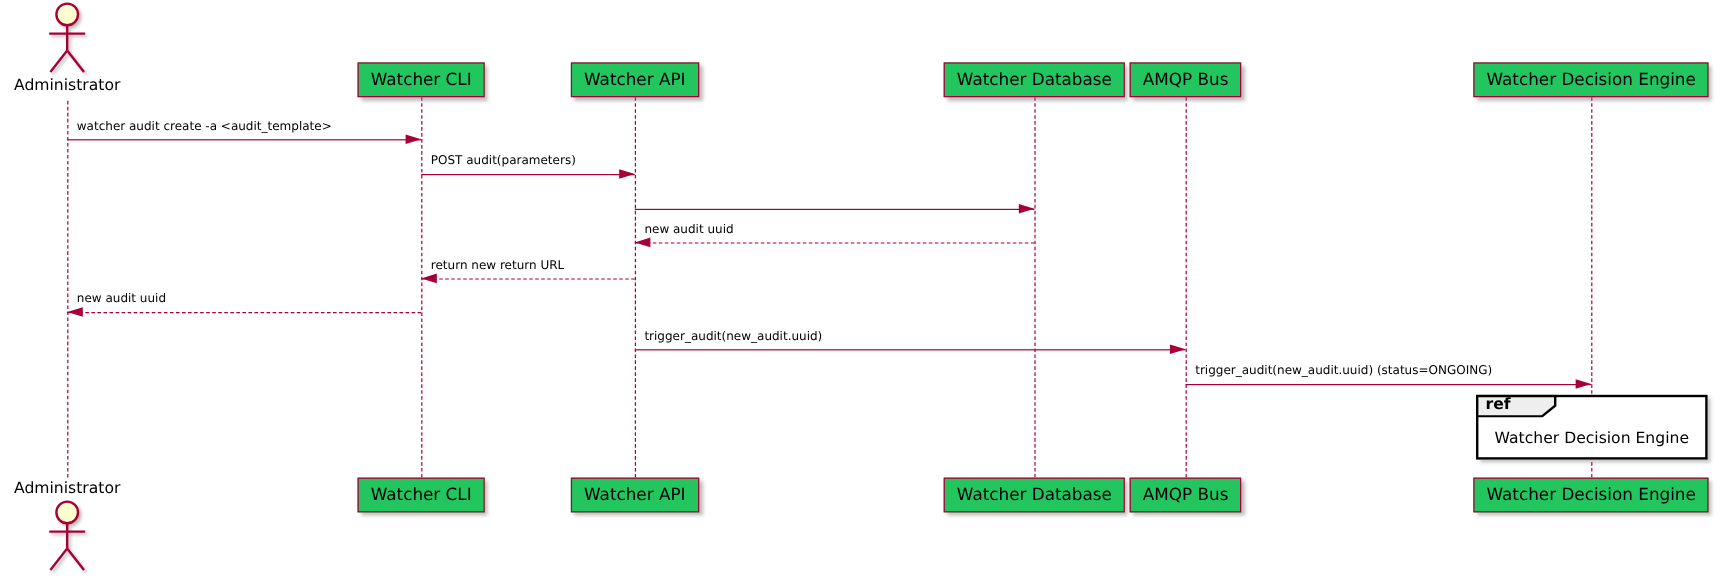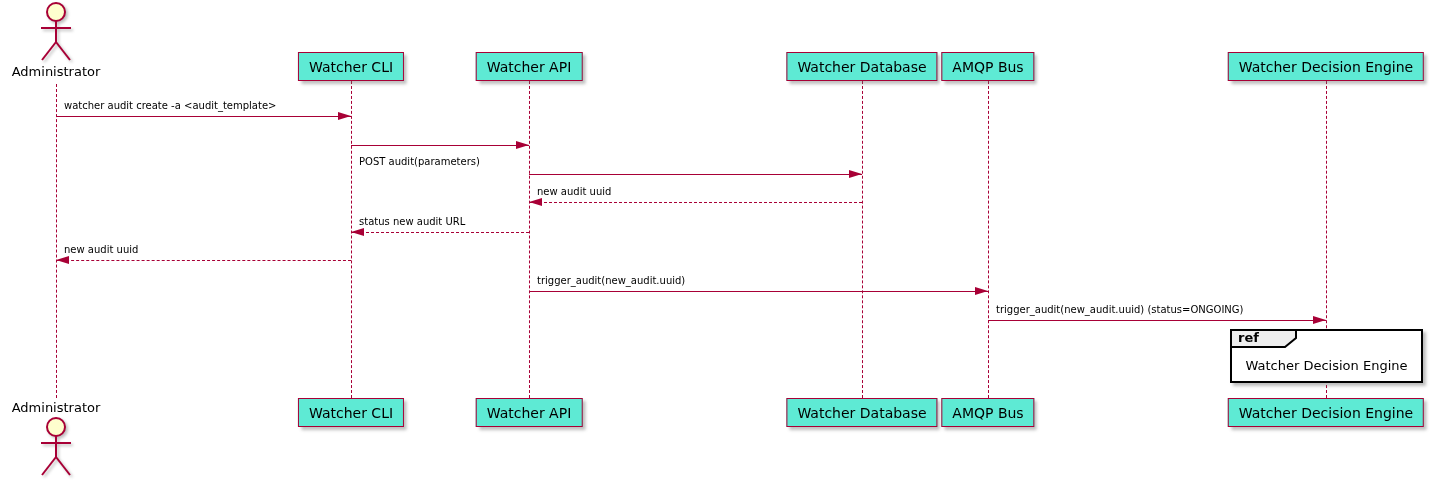--- a/index.html
+++ b/index.html
@@ -16,21 +16,21 @@
   .lifeline {
     position: absolute;
     width: 0;
     border-left: 1px dashed #A80036;
     z-index: 1;
   }
   .pbox {
     position: absolute;
     transform: translateX(-50%);
     height: 29px;
-    background: #5eead4;
+    background: #22c55e;
     border: 1.6px solid #A80036;
     display: flex;
     align-items: center;
     padding: 0 10px;
     font-size: 14px;
     white-space: nowrap;
     z-index: 3;
     box-shadow: 3px 3px 3px rgba(110,110,110,0.45);
   }
   .actor-label {
@@ -153,29 +153,29 @@
     <div class="pbox" style="left: 988px; top: 52px;">AMQP Bus</div>
     <div class="pbox" style="left: 988px; top: 398px;">AMQP Bus</div>
     <div class="lifeline" style="left: 1326px; top: 81px; height: 317px;"></div>
     <div class="pbox" style="left: 1326px; top: 52px;">Watcher Decision Engine</div>
     <div class="pbox" style="left: 1326px; top: 398px;">Watcher Decision Engine</div>
     <div class="msg-line" style="left: 56px; width: 295px; top: 116px;"></div>
     <div class="arrowhead right" style="top: 112px; left: 338px;"></div>
     <div class="msg-label" style="left: 64px; top: 97px;">watcher audit create -a &lt;audit_template&gt;</div>
     <div class="msg-line" style="left: 351px; width: 178px; top: 145px;"></div>
     <div class="arrowhead right" style="top: 141px; left: 516px;"></div>
-    <div class="msg-label" style="left: 359px; top: 126px; margin-top: 27px;">POST audit(parameters)</div>
+    <div class="msg-label" style="left: 359px; top: 126px;">POST audit(parameters)</div>
     <div class="msg-line" style="left: 529px; width: 333px; top: 174px;"></div>
     <div class="arrowhead right" style="top: 170px; left: 849px;"></div>
     <div class="msg-line dashed" style="left: 529px; width: 333px; top: 202px;"></div>
     <div class="arrowhead left" style="top: 198px; left: 529px;"></div>
     <div class="msg-label" style="left: 537px; top: 183px;">new audit uuid</div>
     <div class="msg-line dashed" style="left: 351px; width: 178px; top: 232px;"></div>
     <div class="arrowhead left" style="top: 228px; left: 351px;"></div>
-    <div class="msg-label" style="left: 359px; top: 213px;">status new audit URL</div>
+    <div class="msg-label" style="left: 359px; top: 213px;">return new return URL</div>
     <div class="msg-line dashed" style="left: 56px; width: 295px; top: 260px;"></div>
     <div class="arrowhead left" style="top: 256px; left: 56px;"></div>
     <div class="msg-label" style="left: 64px; top: 241px;">new audit uuid</div>
     <div class="msg-line" style="left: 529px; width: 459px; top: 291px;"></div>
     <div class="arrowhead right" style="top: 287px; left: 975px;"></div>
     <div class="msg-label" style="left: 537px; top: 272px;">trigger_audit(new_audit.uuid)</div>
     <div class="msg-line" style="left: 988px; width: 338px; top: 320px;"></div>
     <div class="arrowhead right" style="top: 316px; left: 1313px;"></div>
     <div class="msg-label" style="left: 996px; top: 301px;">trigger_audit(new_audit.uuid) (status=ONGOING)</div>
   </div>

